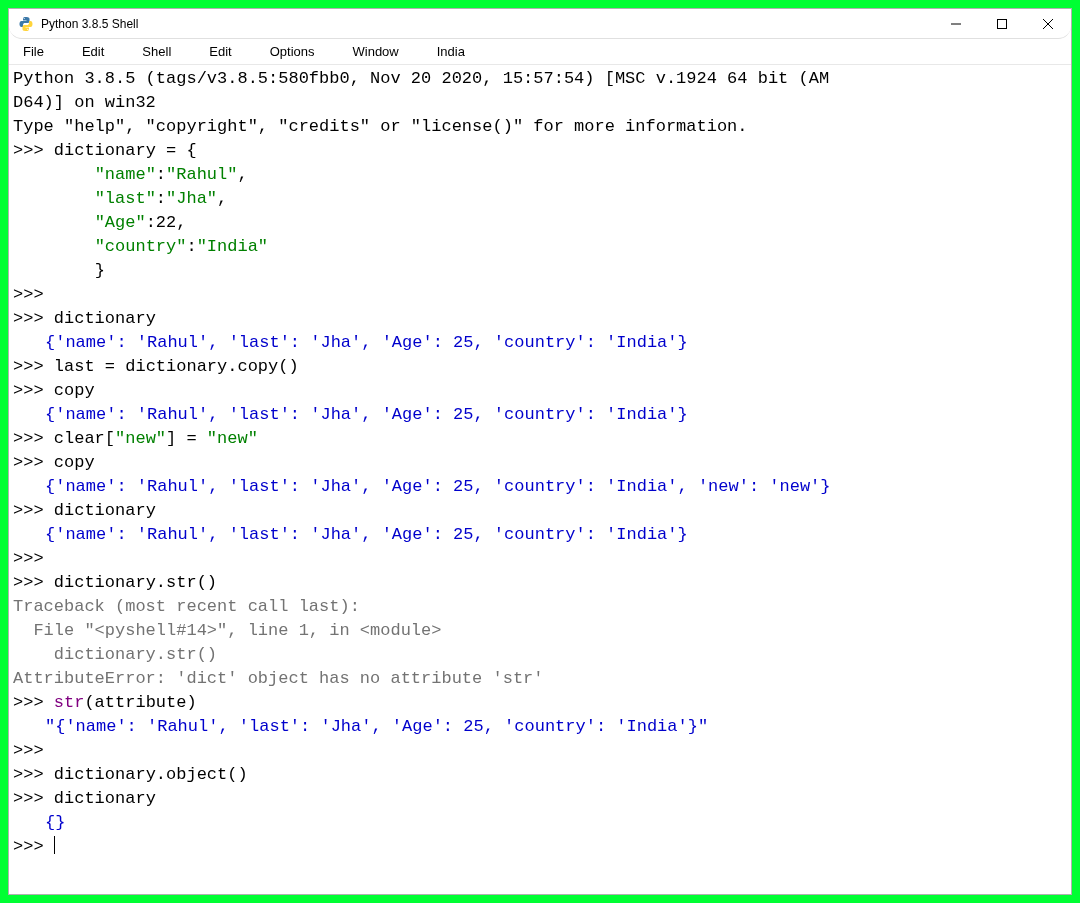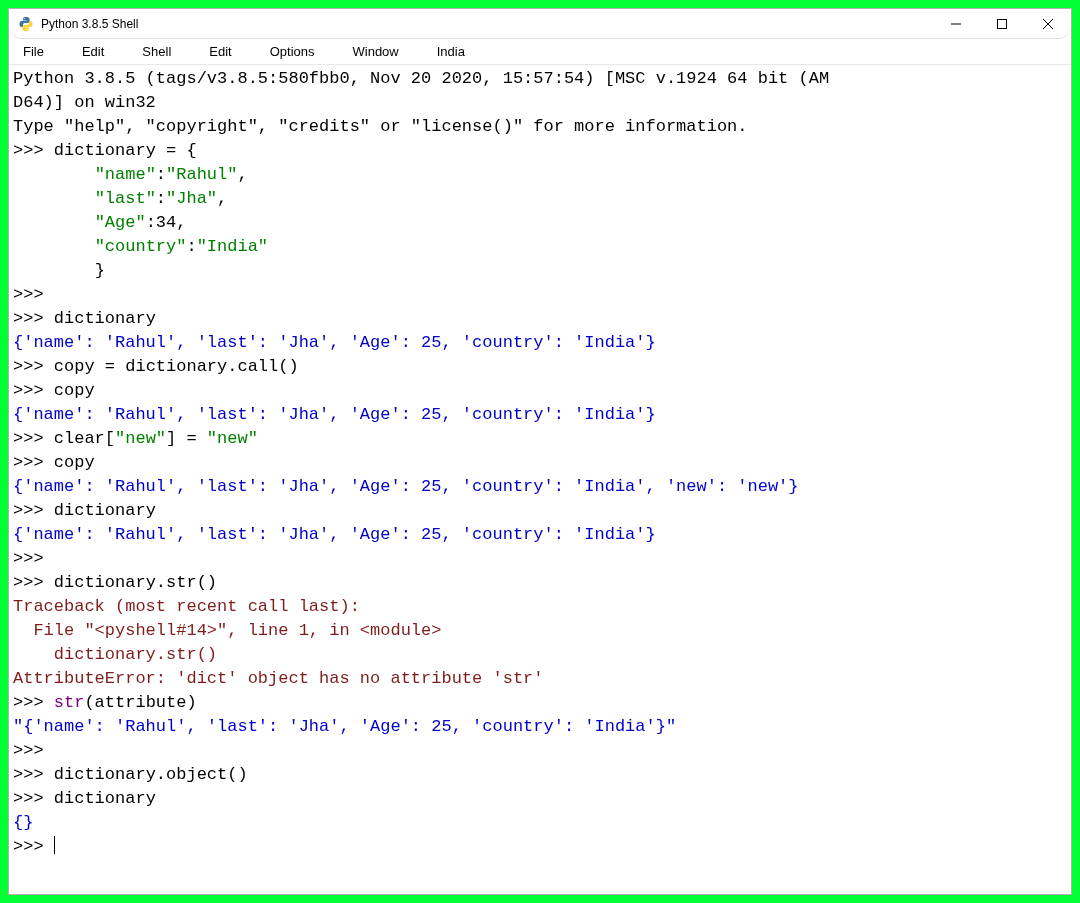--- a/index.html
+++ b/index.html
@@ -64,23 +64,23 @@
     flex: 1;
     font-family: "Courier New", monospace;
     font-size: 17px;
     line-height: 24px;
     padding: 2px 4px;
     white-space: pre;
     color: #000;
     overflow: hidden;
     position: relative;
   }
-  .s-blue { color: #0000cc; }
+  .s-blue { color: #0000cc; margin-left: 32px; }
   .s-green { color: #008000; }
-  .s-red { color: #7f1d1d; }
+  .s-red { color: #737373; }
   .s-purple { color: #800080; }
   .cursor {
     display: inline-block;
     width: 1px;
     height: 18px;
     background: #000;
     vertical-align: text-bottom;
     margin-bottom: 2px;
   }
 </style>
@@ -126,27 +126,27 @@
     <span class="menu-item">Window</span>
     <span class="menu-item">India</span>
   </div>
 
   <div class="shell"><span>Python 3.8.5 (tags/v3.8.5:580fbb0, Nov 20 2020, 15:57:54) [MSC v.1924 64 bit (AM</span>
 <span>D64)] on win32</span>
 <span>Type "help", "copyright", "credits" or "license()" for more information.</span>
 <span>&gt;&gt;&gt; </span><span>dictionary = {</span>
 <span>        </span><span class="s-green">"name"</span><span>:</span><span class="s-green">"Rahul"</span><span>,</span>
 <span>        </span><span class="s-green">"last"</span><span>:</span><span class="s-green">"Jha"</span><span>,</span>
-<span>        </span><span class="s-green">"Age"</span><span>:</span><span>34</span><span>,</span>
+<span>        </span><span class="s-green">"Age"</span><span>:</span><span>22</span><span>,</span>
 <span>        </span><span class="s-green">"country"</span><span>:</span><span class="s-green">"India"</span>
 <span>        </span><span>}</span>
 <span>&gt;&gt;&gt; </span>
 <span>&gt;&gt;&gt; </span><span>dictionary</span>
 <span class="s-blue">{'name': 'Rahul', 'last': 'Jha', 'Age': 25, 'country': 'India'}</span>
-<span>&gt;&gt;&gt; </span><span>copy = dictionary.call()</span>
+<span>&gt;&gt;&gt; </span><span>last = dictionary.copy()</span>
 <span>&gt;&gt;&gt; </span><span>copy</span>
 <span class="s-blue">{'name': 'Rahul', 'last': 'Jha', 'Age': 25, 'country': 'India'}</span>
 <span>&gt;&gt;&gt; </span><span>clear[</span><span class="s-green">"new"</span><span>] = </span><span class="s-green">"new"</span>
 <span>&gt;&gt;&gt; </span><span>copy</span>
 <span class="s-blue">{'name': 'Rahul', 'last': 'Jha', 'Age': 25, 'country': 'India', 'new': 'new'}</span>
 <span>&gt;&gt;&gt; </span><span>dictionary</span>
 <span class="s-blue">{'name': 'Rahul', 'last': 'Jha', 'Age': 25, 'country': 'India'}</span>
 <span>&gt;&gt;&gt; </span>
 <span>&gt;&gt;&gt; </span><span>dictionary.str()</span>
 <span class="s-red">Traceback (most recent call last):</span>

